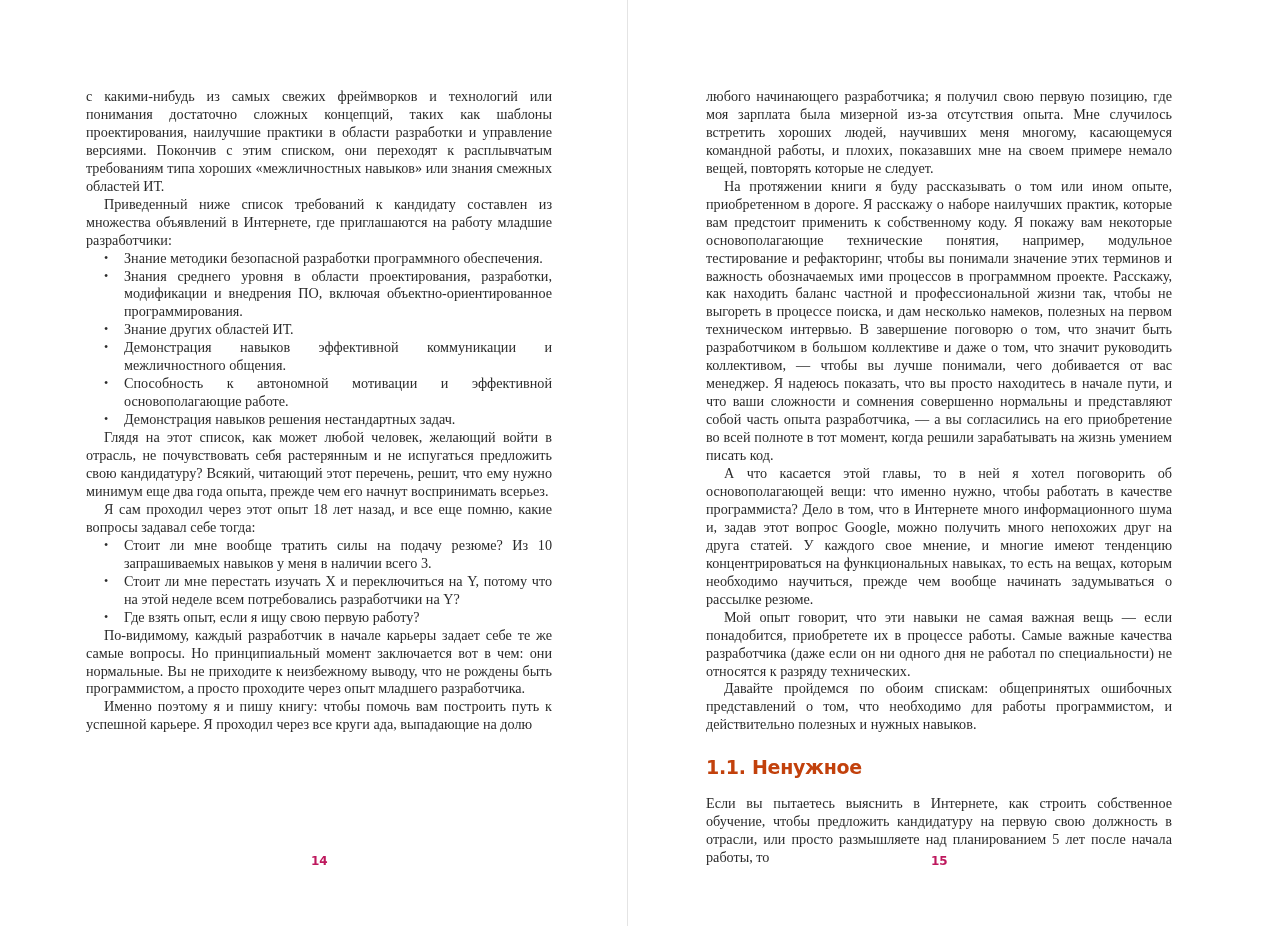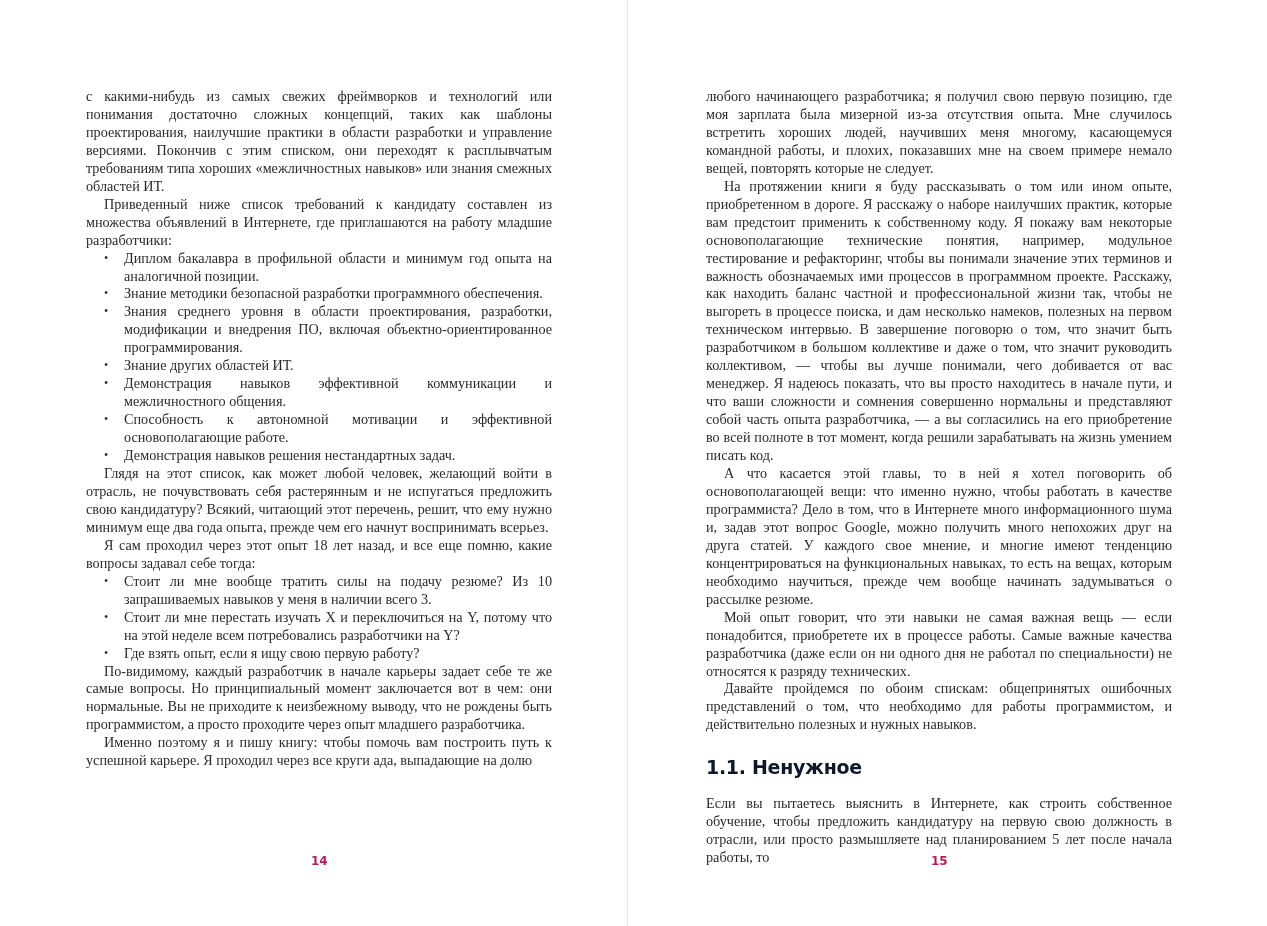--- a/index.html
+++ b/index.html
@@ -25,21 +25,21 @@
   .text-block ul { margin: 0; padding: 0 0 0 38px; list-style: none; }
   .text-block li { position: relative; margin: 0; }
   .text-block li::before {
     content: "\2022"; position: absolute; left: -20px; top: 0; color: #2a2a2a; font-size: 12px;
   }
   .heading {
     font-family: "DejaVu Sans", "Liberation Sans", sans-serif;
     font-weight: bold;
     font-size: 19px;
     line-height: 24px;
-    color: #0f172a;
+    color: #c2410c;
     margin: 21px 0 16px 0;
     letter-spacing: -0.3px;
   }
   .page-number {
     position: absolute;
     top: 854px;
     font-family: "DejaVu Sans", "Liberation Sans", sans-serif;
     font-weight: bold;
     font-size: 12px;
     color: #be185d;
@@ -49,21 +49,20 @@
 </style>
 </head>
 <body>
 
 <div class="spread">
   <div class="page left">
     <div class="text-block">
       <p>с какими-нибудь из самых свежих фреймворков и технологий или понимания достаточно сложных концепций, таких как шаблоны проектирования, наилучшие практики в области разработки и управление версиями. Покончив с этим списком, они переходят к расплывчатым требованиям типа хороших «межличностных навыков» или знания смежных областей ИТ.</p>
       <p class="indent">Приведенный ниже список требований к кандидату составлен из множества объявлений в Интернете, где приглашаются на работу младшие разработчики:</p>
       <ul>
-        <li>Диплом бакалавра в профильной области и минимум год опыта на аналогичной позиции.</li>
         <li>Знание методики безопасной разработки программного обеспечения.</li>
         <li>Знания среднего уровня в области проектирования, разработки, модификации и внедрения ПО, включая объектно-ориентированное программирования.</li>
         <li>Знание других областей ИТ.</li>
         <li>Демонстрация навыков эффективной коммуникации и межличностного общения.</li>
         <li>Способность к автономной мотивации и эффективной основополагающие работе.</li>
         <li>Демонстрация навыков решения нестандартных задач.</li>
       </ul>
       <p class="indent">Глядя на этот список, как может любой человек, желающий войти в отрасль, не почувствовать себя растерянным и не испугаться предложить свою кандидатуру? Всякий, читающий этот перечень, решит, что ему нужно минимум еще два года опыта, прежде чем его начнут воспринимать всерьез.</p>
       <p class="indent">Я сам проходил через этот опыт 18 лет назад, и все еще помню, какие вопросы задавал себе тогда:</p>
       <ul>

